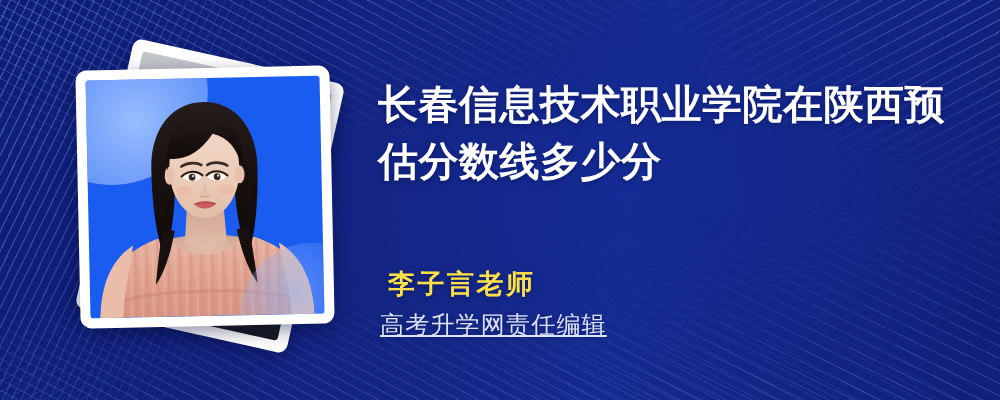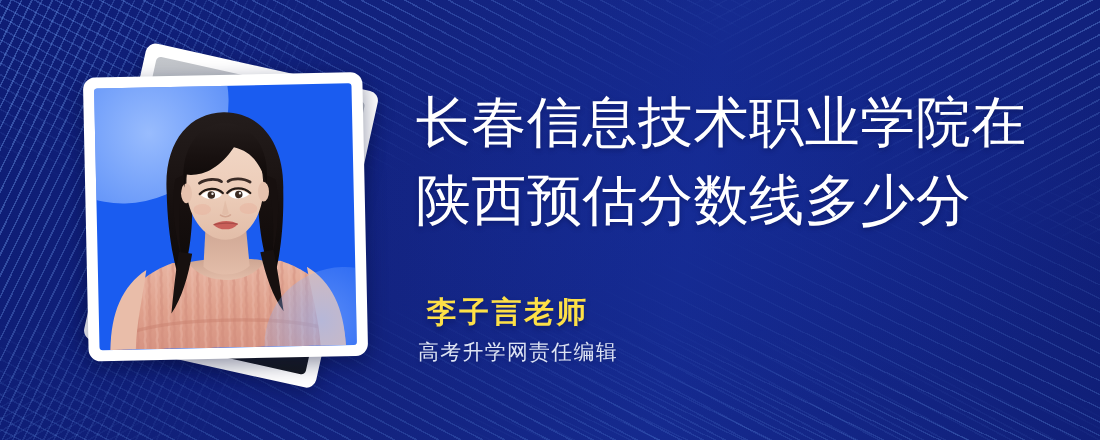--- a/index.html
+++ b/index.html
@@ -212,22 +212,22 @@
     width: 600px;
     height: 400px;
   }
 
   .headline {
     position: absolute;
     top: 76px;
     left: 0;
     width: 570px;
     color: #ffffff;
-    font-size: 50px;
-    font-weight: normal;
+    font-size: 40px;
+    font-weight: bold;
     line-height: 1.42;
     letter-spacing: 0.5px;
     text-shadow: 0 2px 5px rgba(6, 14, 70, 0.45);
   }
 
   .byline {
     position: absolute;
     top: 268px;
     left: 10px;
     width: 540px;
@@ -239,25 +239,26 @@
     font-weight: bold;
     letter-spacing: 2.5px;
     line-height: 1.25;
     text-shadow: 0 2px 5px rgba(6, 14, 70, 0.45);
   }
 
   .role {
     margin-top: 7px;
     margin-left: -8px;
     color: #dde3f4;
-    font-size: 19px;
+    font-size: 24px;
     font-weight: normal;
     letter-spacing: 1.2px;
     line-height: 1.3;
     text-shadow: 0 1px 4px rgba(6, 14, 70, 0.4);
+    text-decoration: underline;
   }
 </style>
 </head>
 <body>
 
 <div class="banner">
 
   <div class="bg-base"></div>
   <div class="bg-lines lines-a"></div>
   <div class="bg-lines lines-b"></div>

